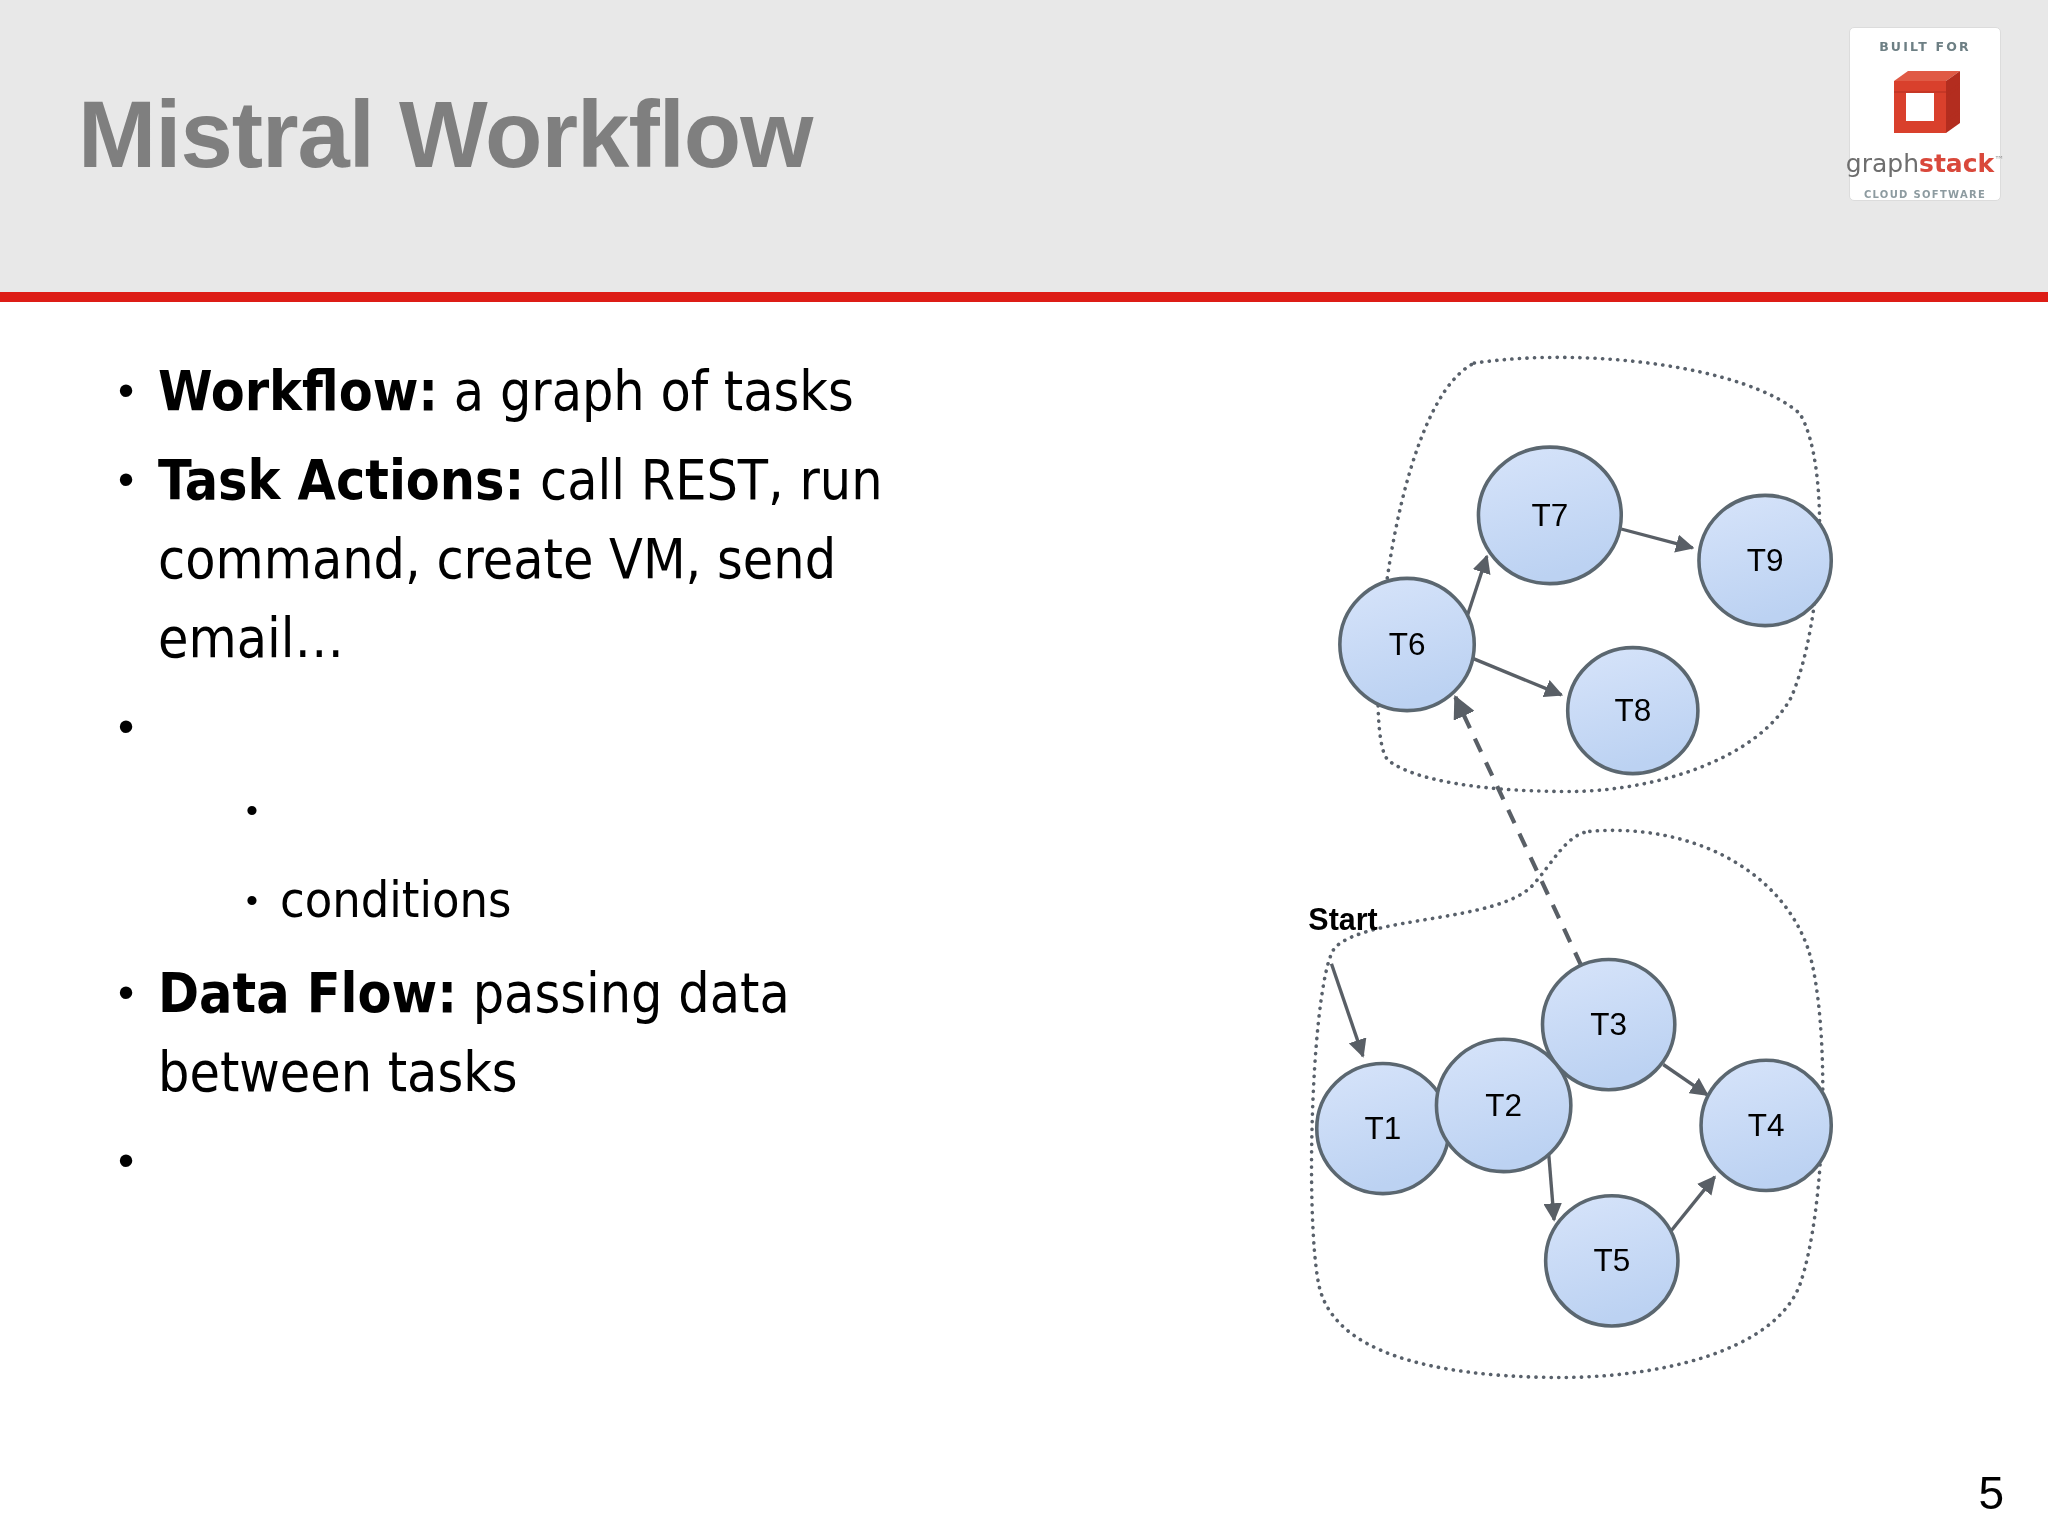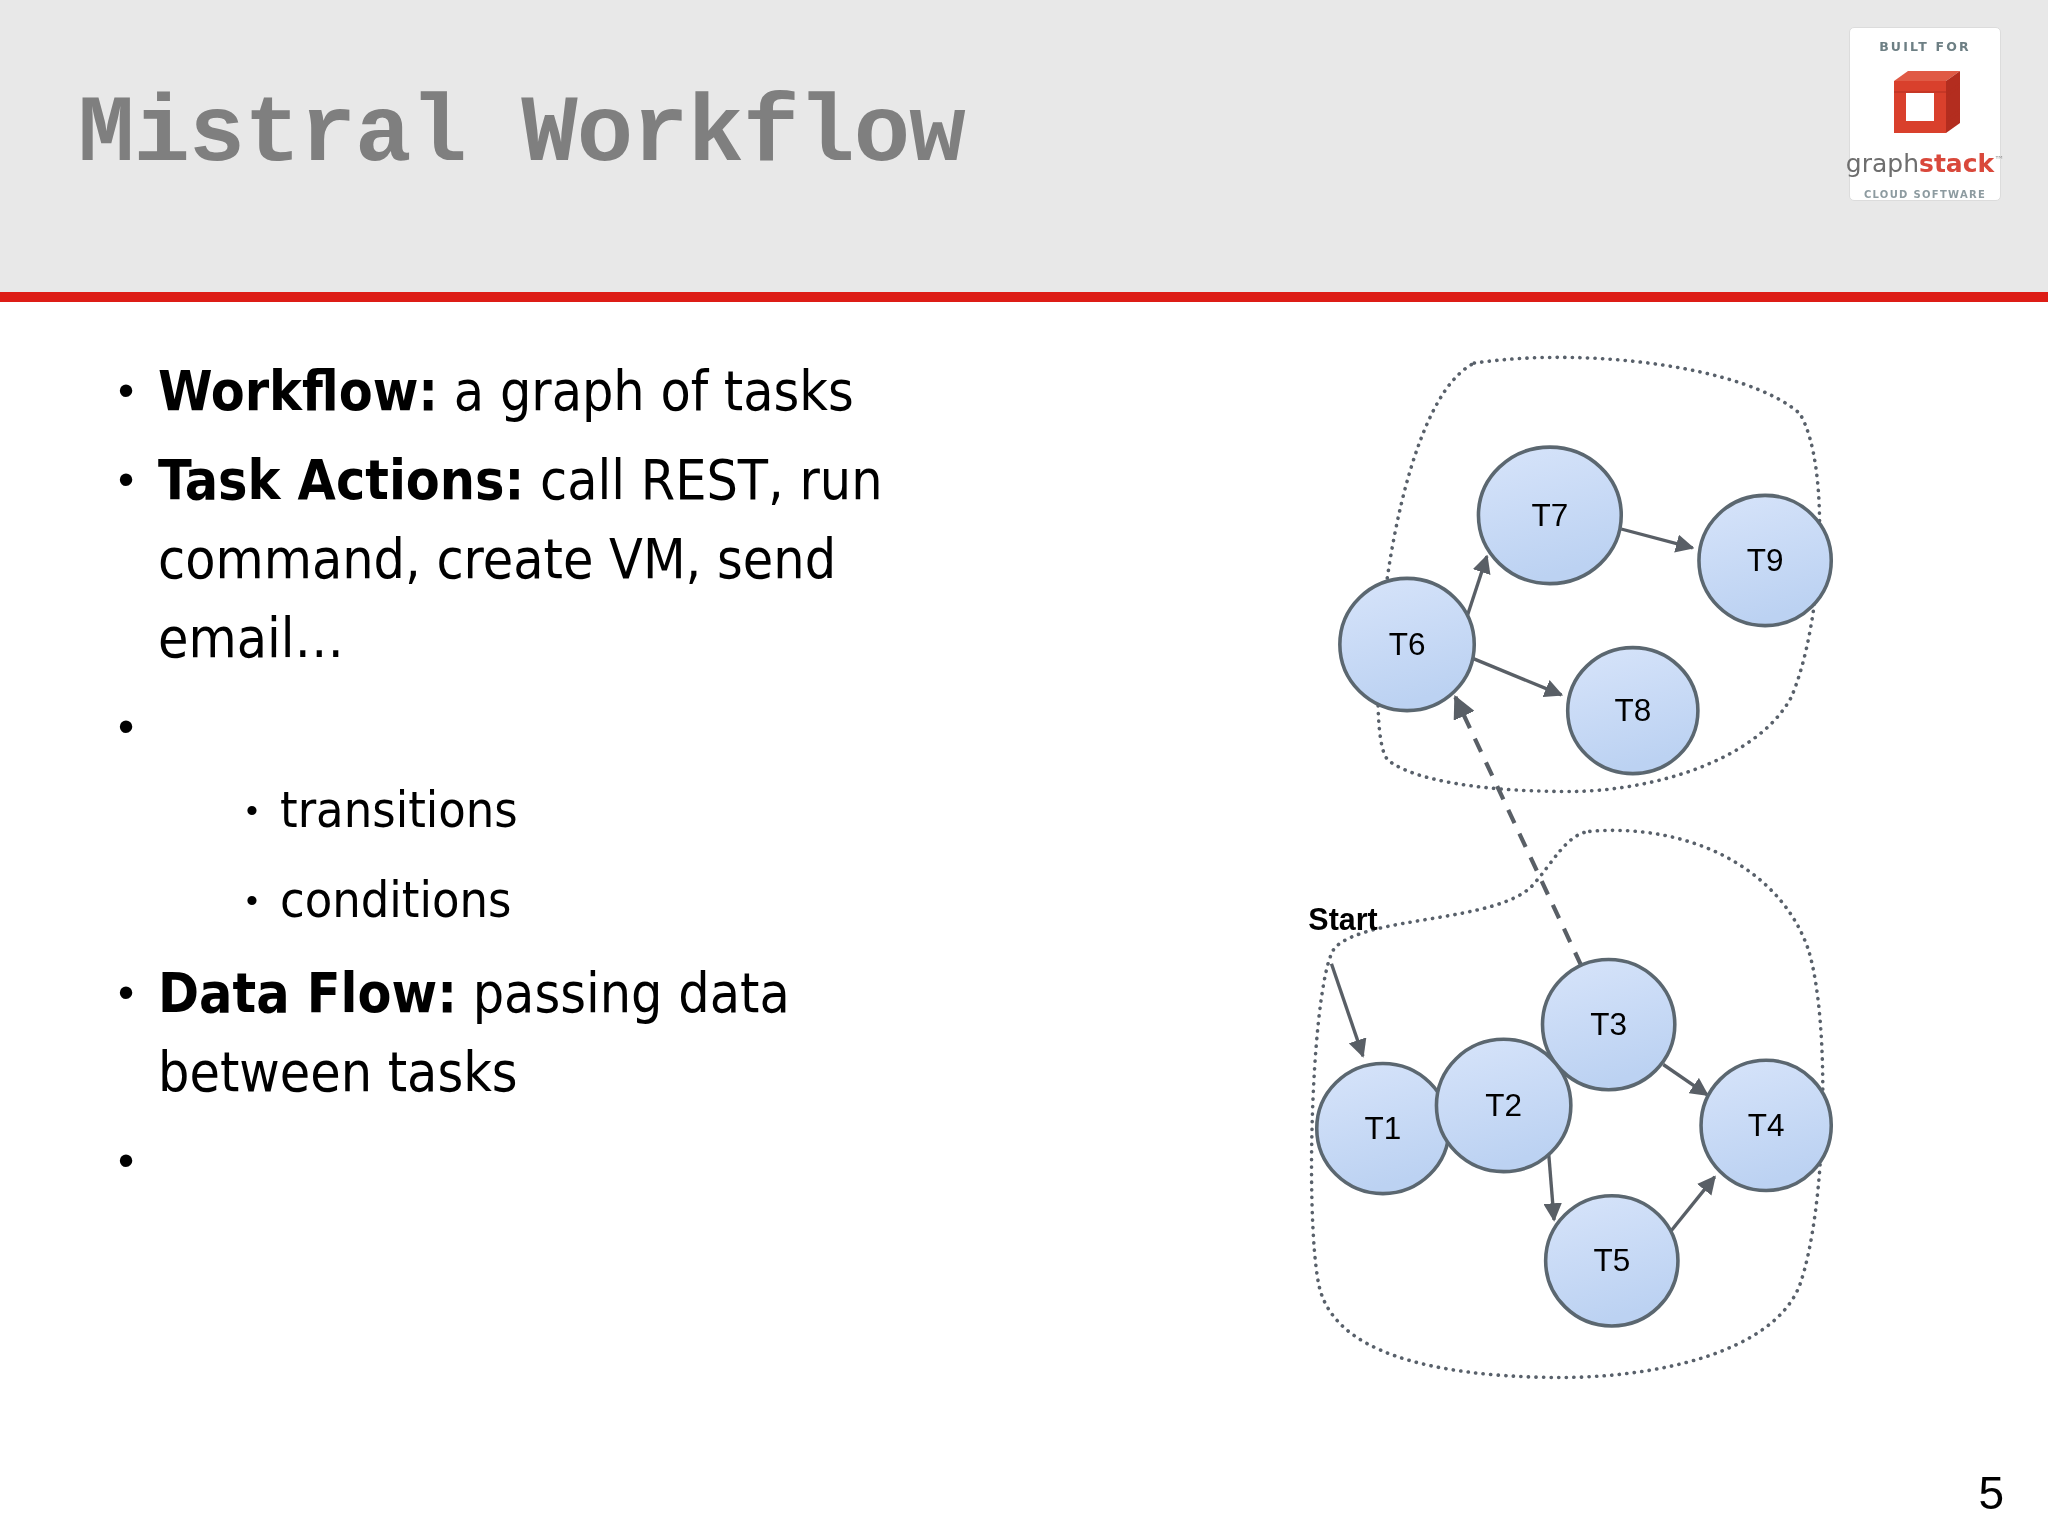--- a/index.html
+++ b/index.html
@@ -20,21 +20,21 @@
     position: absolute;
     left: 0; top: 0;
     width: 2048px;
     height: 292px;
     background: #e8e8e8;
   }
   #slide-title {
     position: absolute;
     left: 78px;
     top: 88px;
-    font-family: Liberation Mono, monospace;
+    font-family: Liberation Sans, sans-serif;
     font-weight: bold;
     font-size: 94px;
     letter-spacing: -1px;
     color: #7f7f7f;
     white-space: nowrap;
     line-height: 1;
   }
   #header-rule {
     position: absolute;
     left: 0; top: 292px;
@@ -200,21 +200,20 @@
     </div>
     <div class="bullet-row level-1">
       <span class="bullet-dot">•</span>
       <span class="bullet-text"><b>Task Actions:</b><span> call REST, run command, create VM, send email…</span></span>
     </div>
     <div class="bullet-row level-1">
       <span class="bullet-dot">•</span>
     </div>
     <div class="bullet-row level-2">
       <span class="bullet-dot">•</span>
-      <span class="bullet-text"><span>transitions</span></span>
     </div>
     <div class="bullet-row level-2">
       <span class="bullet-dot">•</span>
       <span class="bullet-text"><span>conditions</span></span>
     </div>
     <div class="bullet-row level-1">
       <span class="bullet-dot">•</span>
       <span class="bullet-text"><b>Data Flow:</b><span> passing data between tasks</span></span>
     </div>
     <div class="bullet-row level-1">

